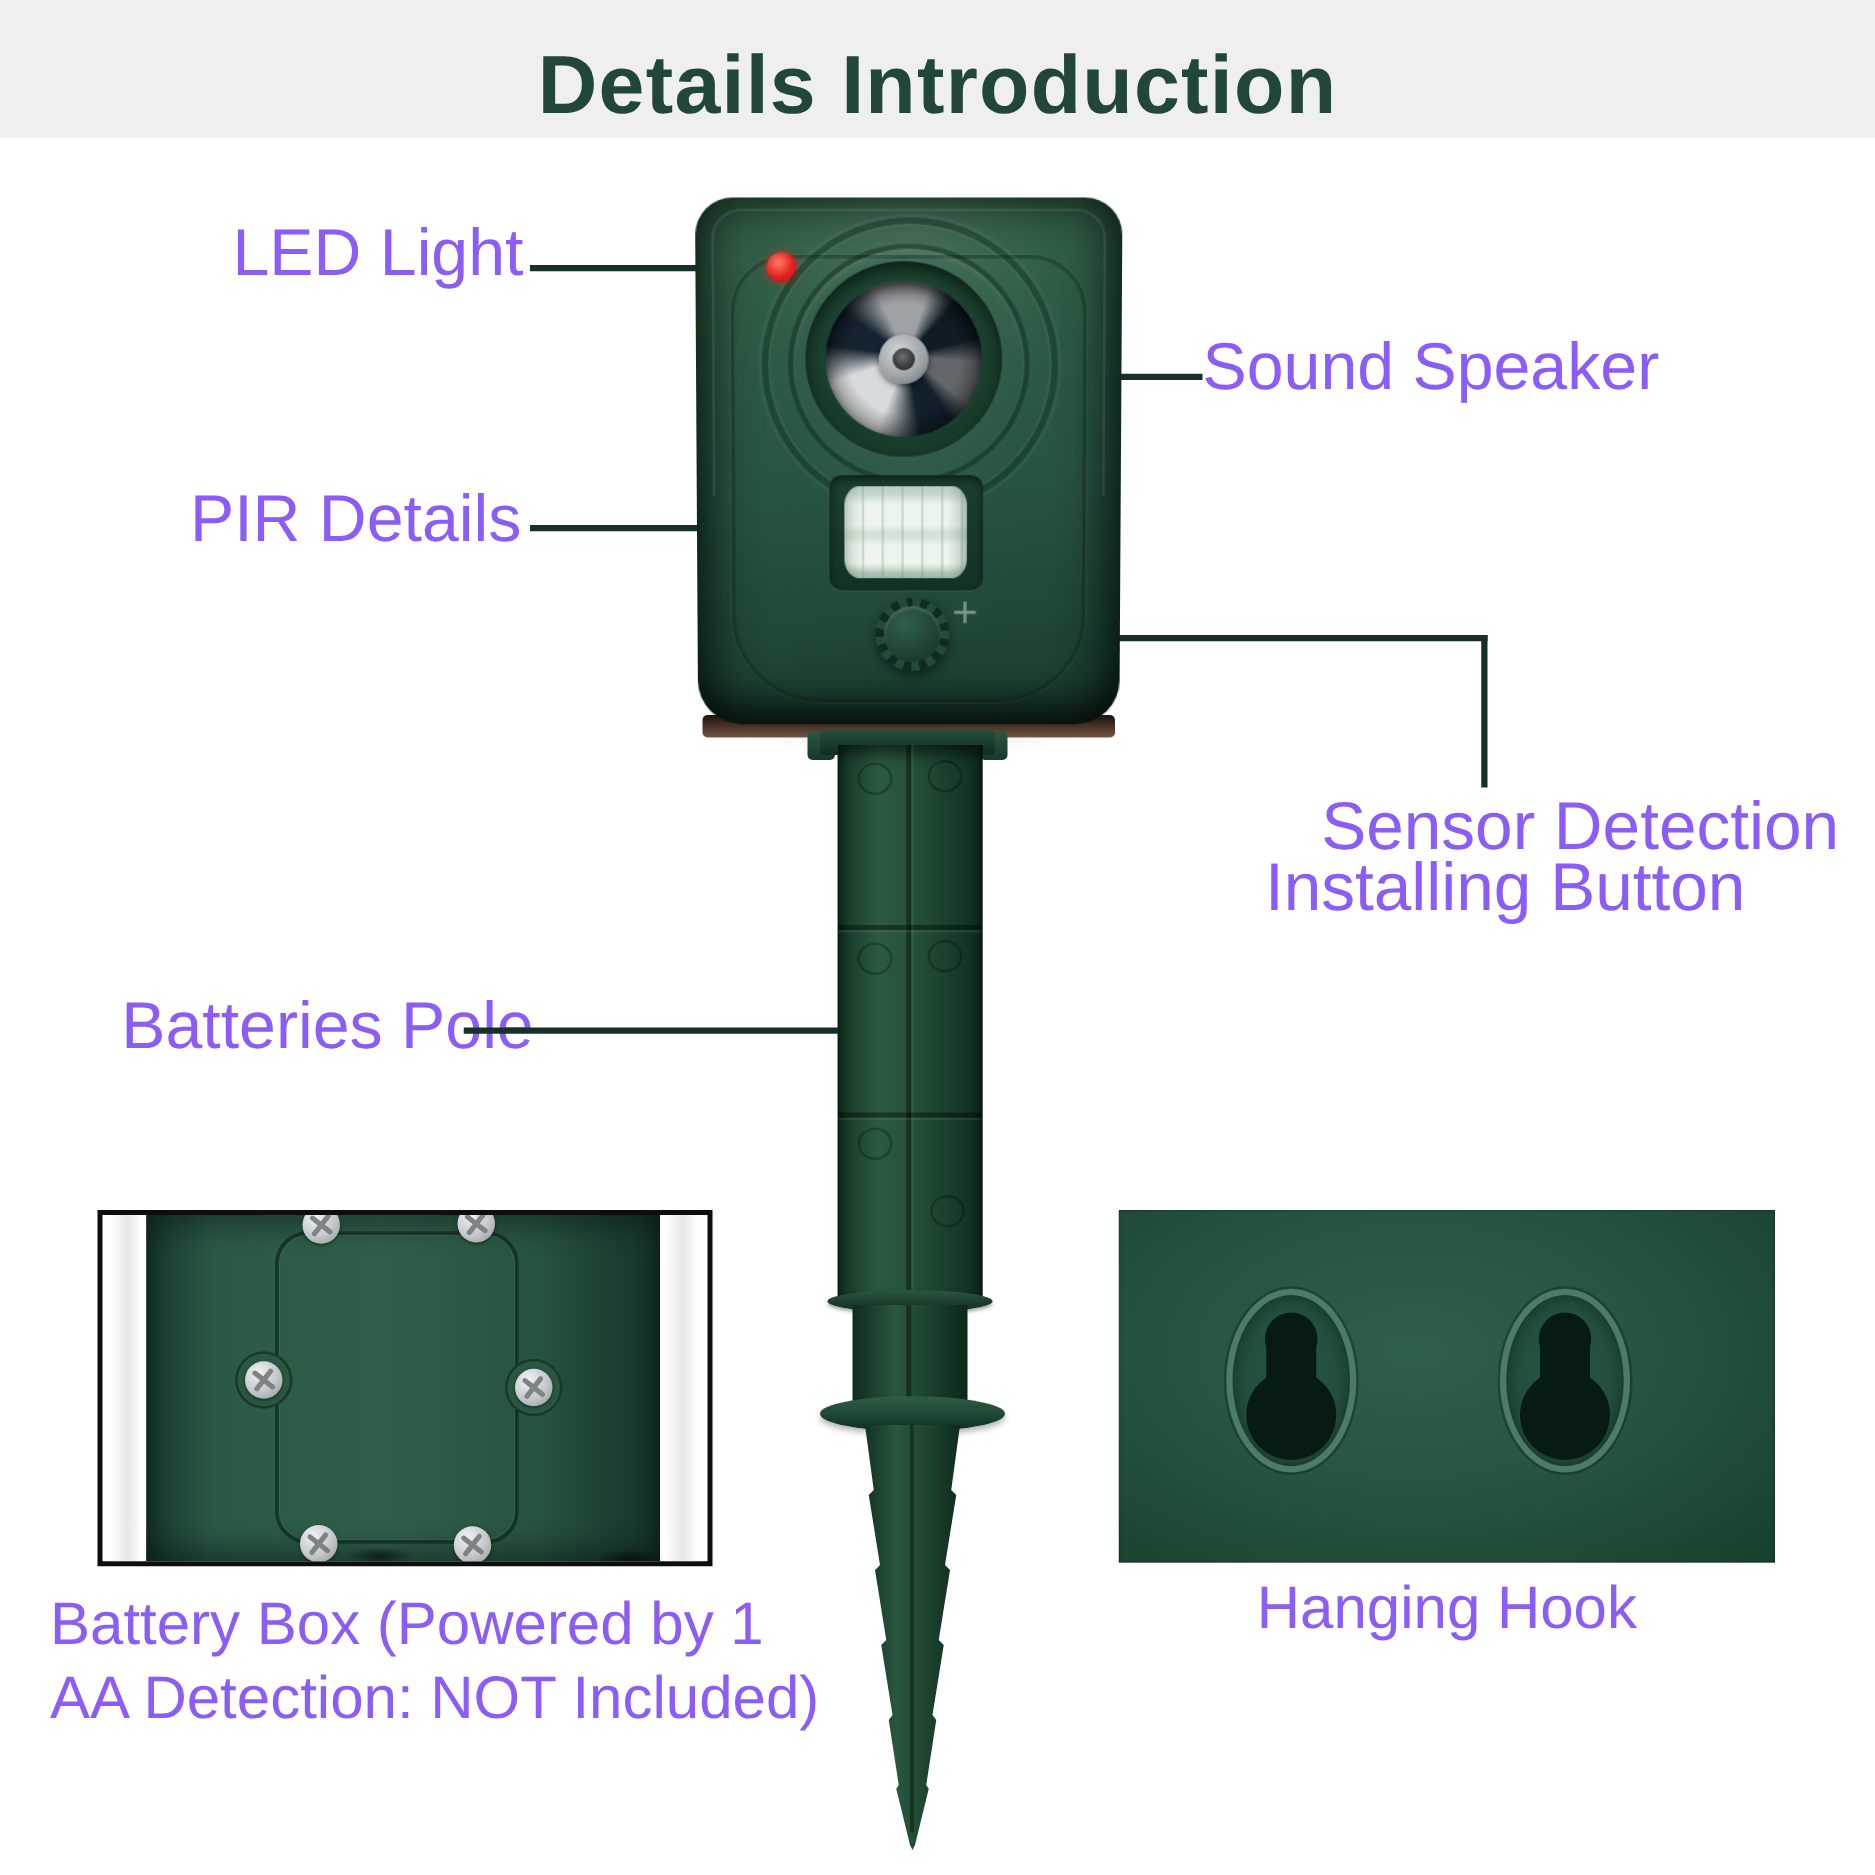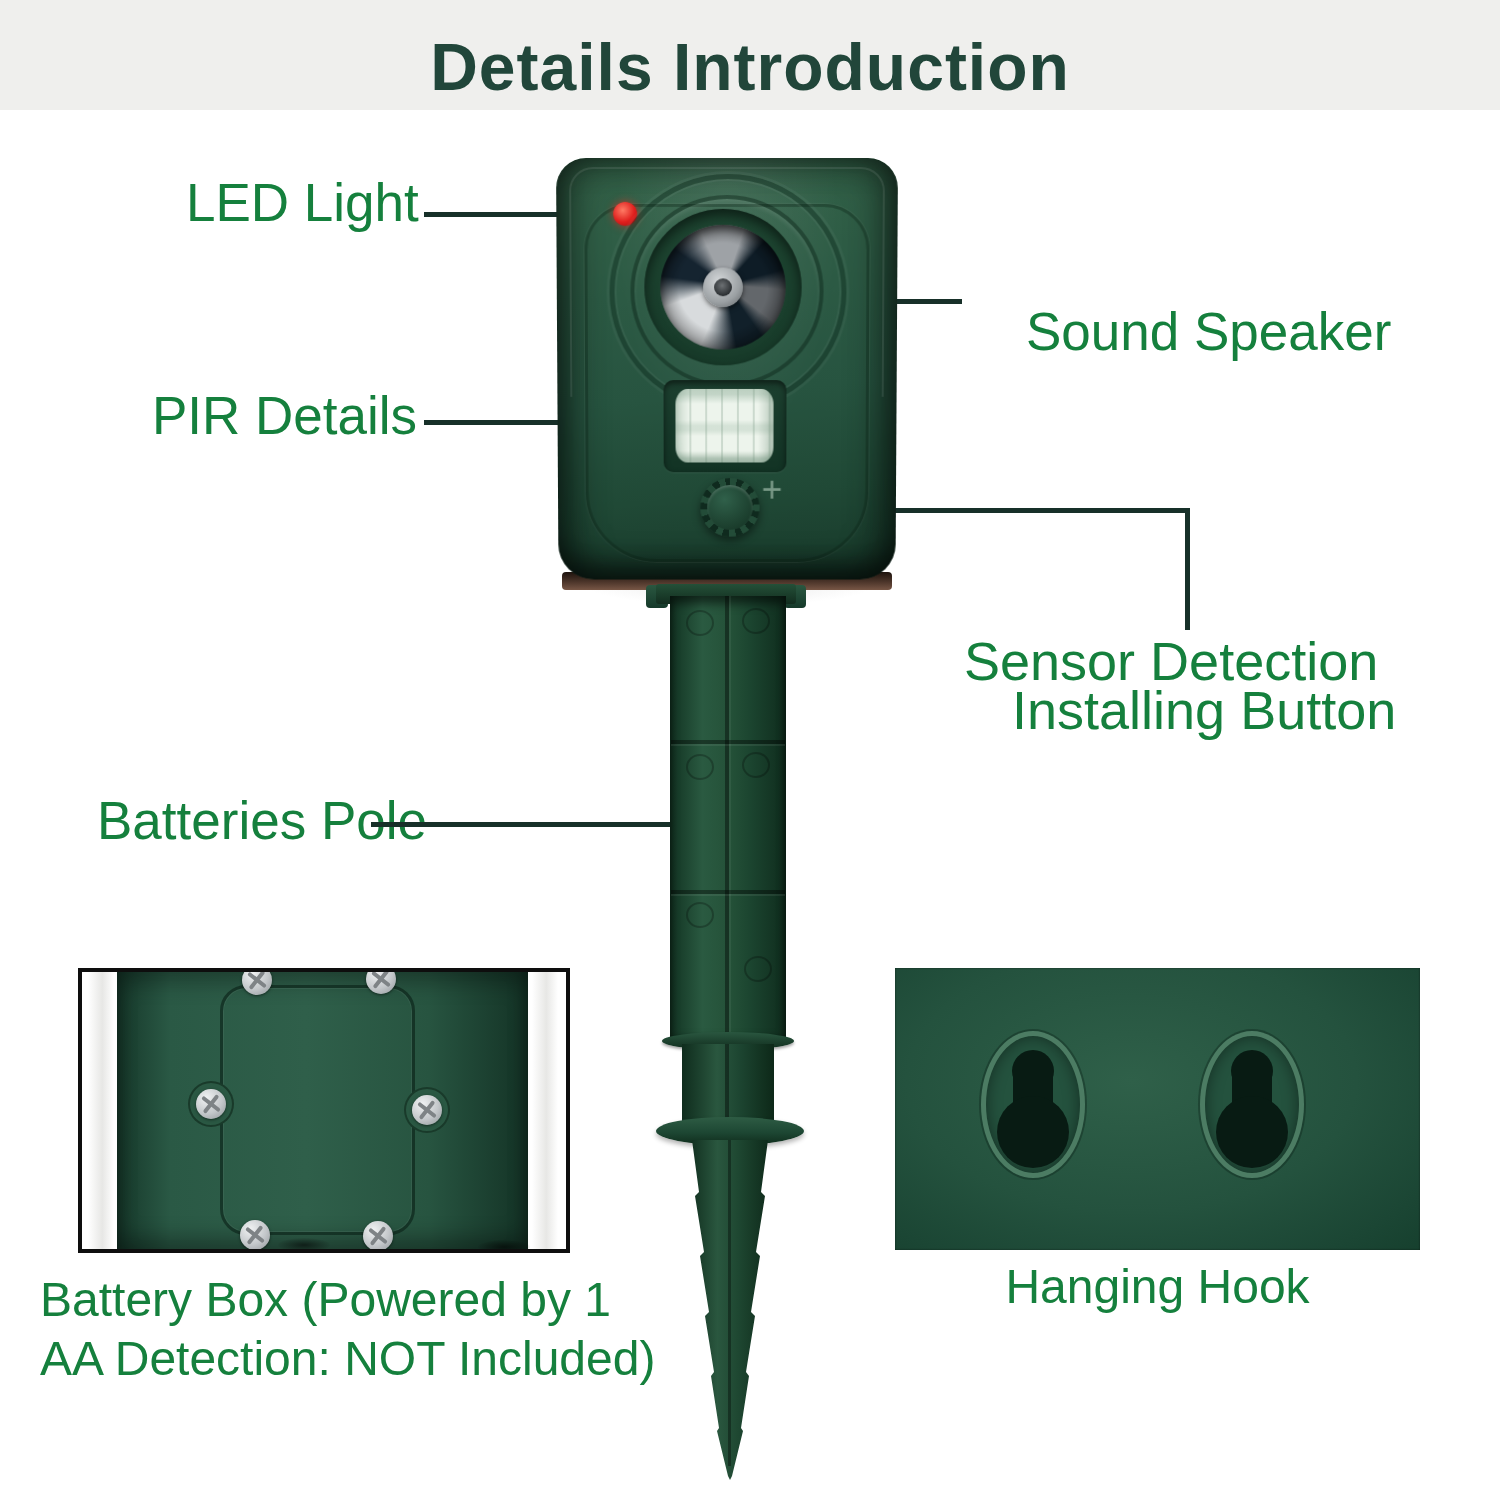--- a/index.html
+++ b/index.html
@@ -7,21 +7,21 @@
     position:relative;width:1500px;height:1500px;overflow:hidden;
     background:#ffffff;font-family:"Liberation Sans","DejaVu Sans",sans-serif;
   }
   
   .header{position:absolute;left:0;top:0;width:1500px;height:110px;background:#efefed;}
   .title{
     position:absolute;left:0;top:34px;width:1500px;text-align:center;
     font-size:66px;font-weight:bold;color:#21463a;letter-spacing:1px;line-height:66px;
   }
   
-  .label{position:absolute;color:#15803d;font-size:53px;line-height:53px;white-space:nowrap;}
+  .label{position:absolute;color:#8b5cf6;font-size:53px;line-height:53px;white-space:nowrap;}
   .label.small{font-size:48px;line-height:48px;}
   
   .line-h{position:absolute;height:5px;background:#173029;}
   .line-v{position:absolute;width:5px;background:#173029;}
   
   .head{
     position:absolute;left:556px;top:158px;width:342px;height:428px;
     border-radius:30px 30px 36px 36px;
     transform:perspective(1100px) rotateX(-2.2deg);transform-origin:50% 0;
     background:
@@ -208,22 +208,22 @@
 <body>
 
 <div id="stage">
 
   <div class="header">
     <div class="title">Details Introduction</div>
   </div>
 
   <div class="label" style="left:186px;top:176px;">LED Light</div>
   <div class="label" style="left:152px;top:389px;">PIR Details</div>
-  <div class="label" style="left:1026px;top:267px;margin-top:38px;">Sound Speaker</div>
-  <div class="label" style="left:964px;top:635px;font-size:54px;">Sensor Detection</div>
+  <div class="label" style="left:962px;top:267px;">Sound Speaker</div>
+  <div class="label" style="left:1057px;top:635px;font-size:54px;">Sensor Detection</div>
   <div class="label" style="left:1012px;top:684px;font-size:54px;">Installing Button</div>
   <div class="label" style="left:97px;top:794px;">Batteries Pole</div>
   <div class="label small" style="left:40px;top:1276px;">Battery Box (Powered by 1</div>
   <div class="label small" style="left:40px;top:1335px;">AA Detection: NOT Included)</div>
   <div class="hook-caption">
     <span class="label small" style="position:static;">Hanging Hook</span>
   </div>
 
   <div class="line-h" style="left:424px;top:212px;width:189px;"></div>
   <div class="line-h" style="left:424px;top:420px;width:307px;"></div>

